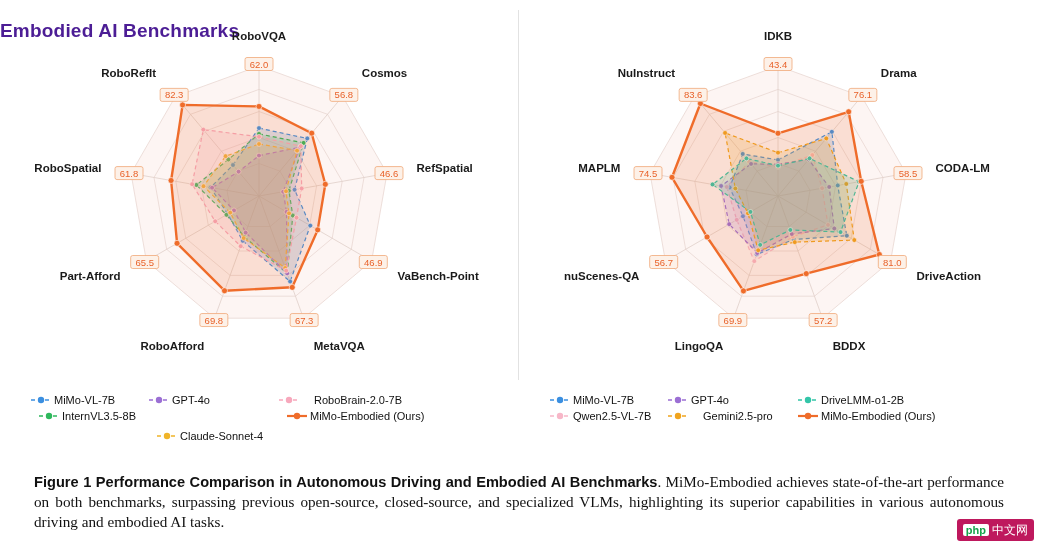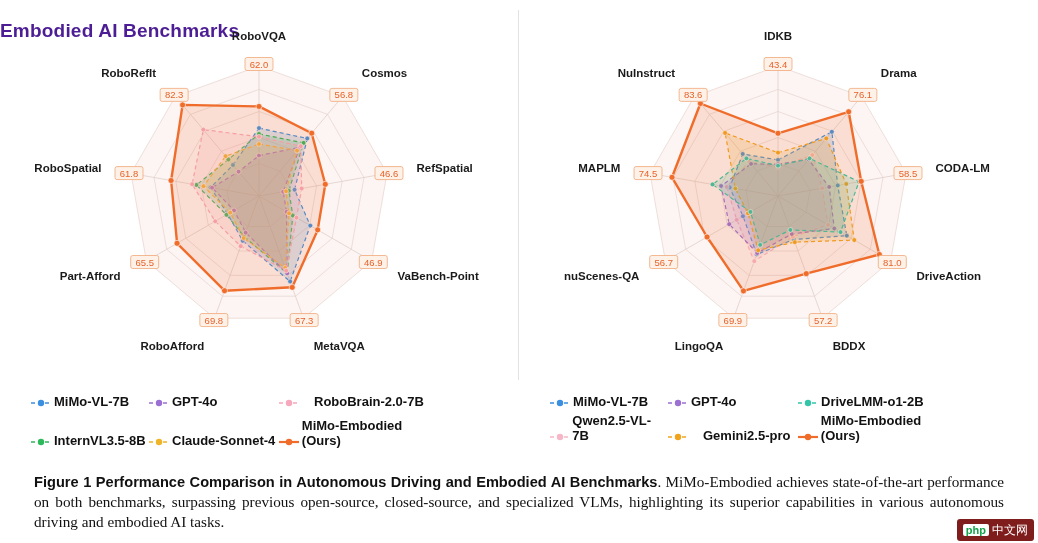--- a/index.html
+++ b/index.html
@@ -17,32 +17,32 @@
     font-size:19px;font-weight:bold;color:#4c1d95;letter-spacing:.2px;
   }
   .radar-holder{position:absolute;top:44px;left:0;width:519px;height:320px;}
   svg{display:block;overflow:visible;}
   .axis-label{font-size:11.5px;font-weight:bold;fill:#1a1a1a;font-family:"Liberation Sans",sans-serif;}
   .val-label{font-size:9.5px;fill:#e8622a;font-family:"Liberation Sans",sans-serif;}
   .val-box{fill:#fdf1e8;stroke:#f0a878;stroke-width:.8;}
   .legend{position:absolute;left:0;top:392px;width:1038px;height:48px;}
   .legend-col{position:absolute;top:0;width:519px;}
   .legend-row{display:flex;padding:2px 0 2px 0;}
-  .legend-item{display:flex;align-items:flex-end;font-size:13px;color:#111;font-weight:bold;}
+  .legend-item{display:flex;align-items:flex-start;font-size:11px;color:#111;font-weight:normal;}
   .legend-mark{width:26px;display:flex;align-items:center;justify-content:center;}
   .legend-mark svg{overflow:visible;}
   .caption{
     position:absolute;left:34px;top:472px;width:970px;
     font-family:"Liberation Serif", serif;font-size:15.2px;line-height:20px;color:#111;
     text-align:justify;
   }
   .caption b{font-family:"Liberation Sans", sans-serif;font-size:14.6px;}
   .watermark{
     position:absolute;right:4px;bottom:2px;height:22px;
-    background:#7f1d1d;color:#fff;font-size:12px;border-radius:3px;
+    background:#be185d;color:#fff;font-size:12px;border-radius:3px;
     display:flex;align-items:center;padding:0 6px;font-family:"Liberation Sans",sans-serif;
   }
   .watermark .php{
     background:#fff;color:#15a34a;border-radius:2px;font-weight:bold;
     font-size:11px;padding:0 3px;margin-right:3px;
   }
 </style>
 </head>
 <body>
 
@@ -291,21 +291,21 @@
           <div class="legend-item" style="width: 168px; gap: 12px;">
             <span class="legend-mark">
               <svg width="22" height="12">
                 <line x1="1" y1="6" x2="21" y2="6" stroke="#f7a8bc" stroke-width="1.6" stroke-dasharray="4,3"></line>
                 <circle cx="11" cy="6" r="3.2" fill="#f7a8bc"></circle>
               </svg>
             </span>
             <span>RoboBrain-2.0-7B</span>
           </div>
         </div>
-        <div class="legend-row" style="padding-left: 28px;">
+        <div class="legend-row" style="padding-left: 36px;">
           <div class="legend-item" style="width: 118px;">
             <span class="legend-mark">
               <svg width="22" height="12">
                 <line x1="1" y1="6" x2="21" y2="6" stroke="#2eb85c" stroke-width="1.6" stroke-dasharray="4,3"></line>
                 <circle cx="11" cy="6" r="3.2" fill="#2eb85c"></circle>
               </svg>
             </span>
             <span>InternVL3.5-8B</span>
           </div>
           <div class="legend-item" style="width: 130px; margin-top: 20px;">

